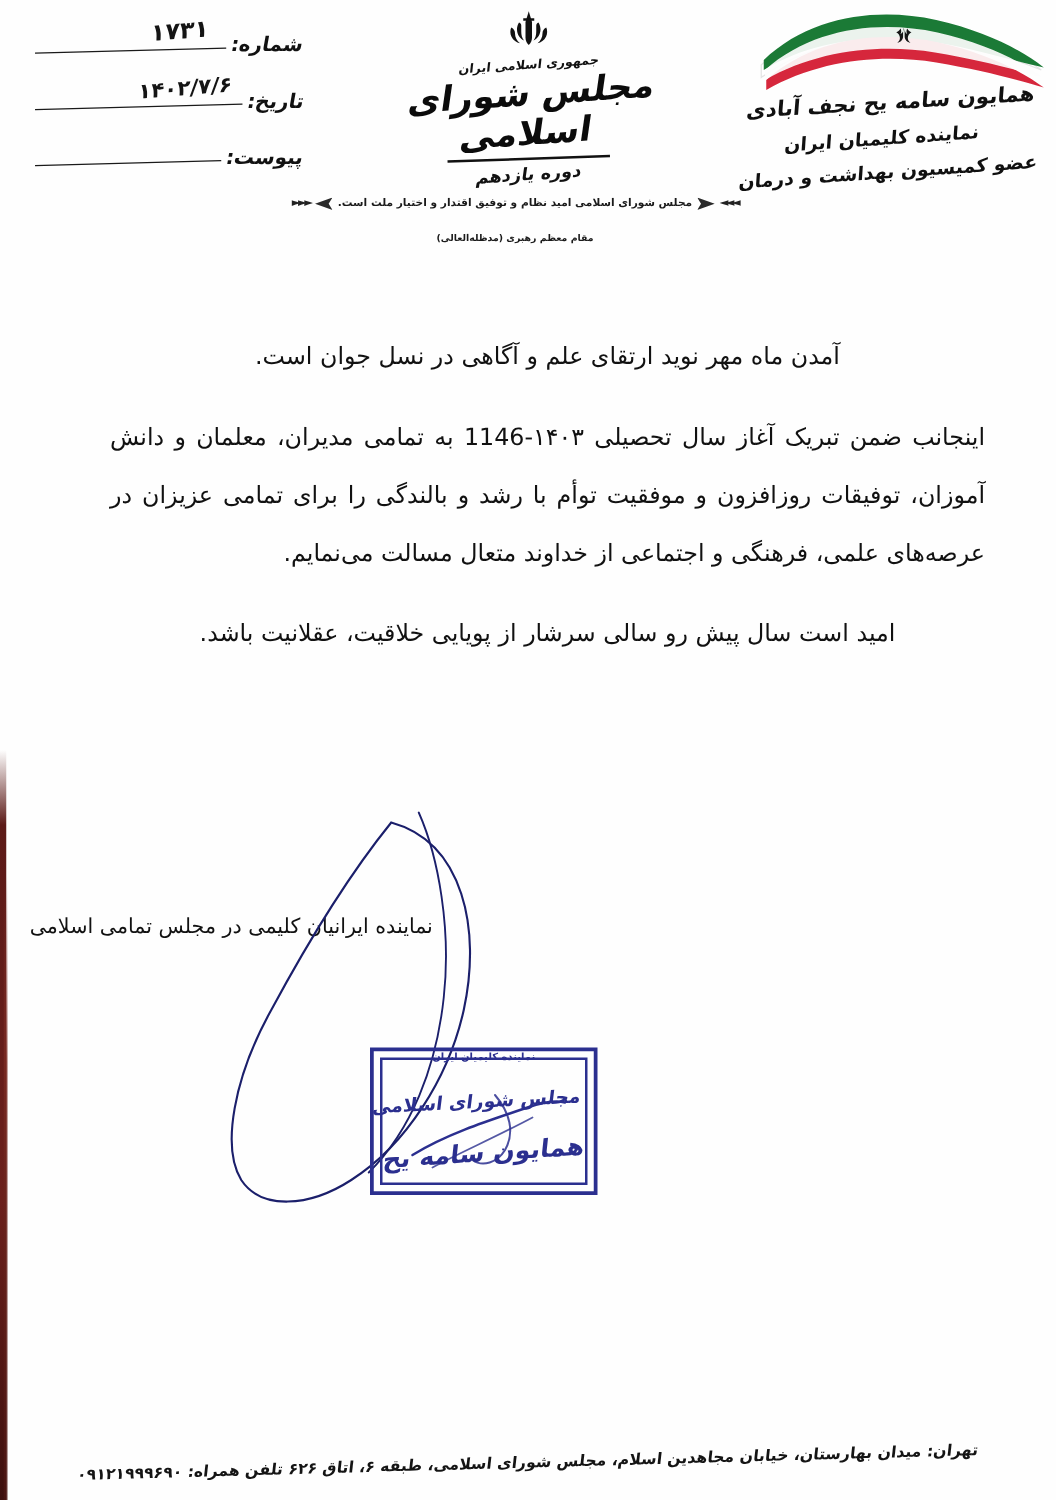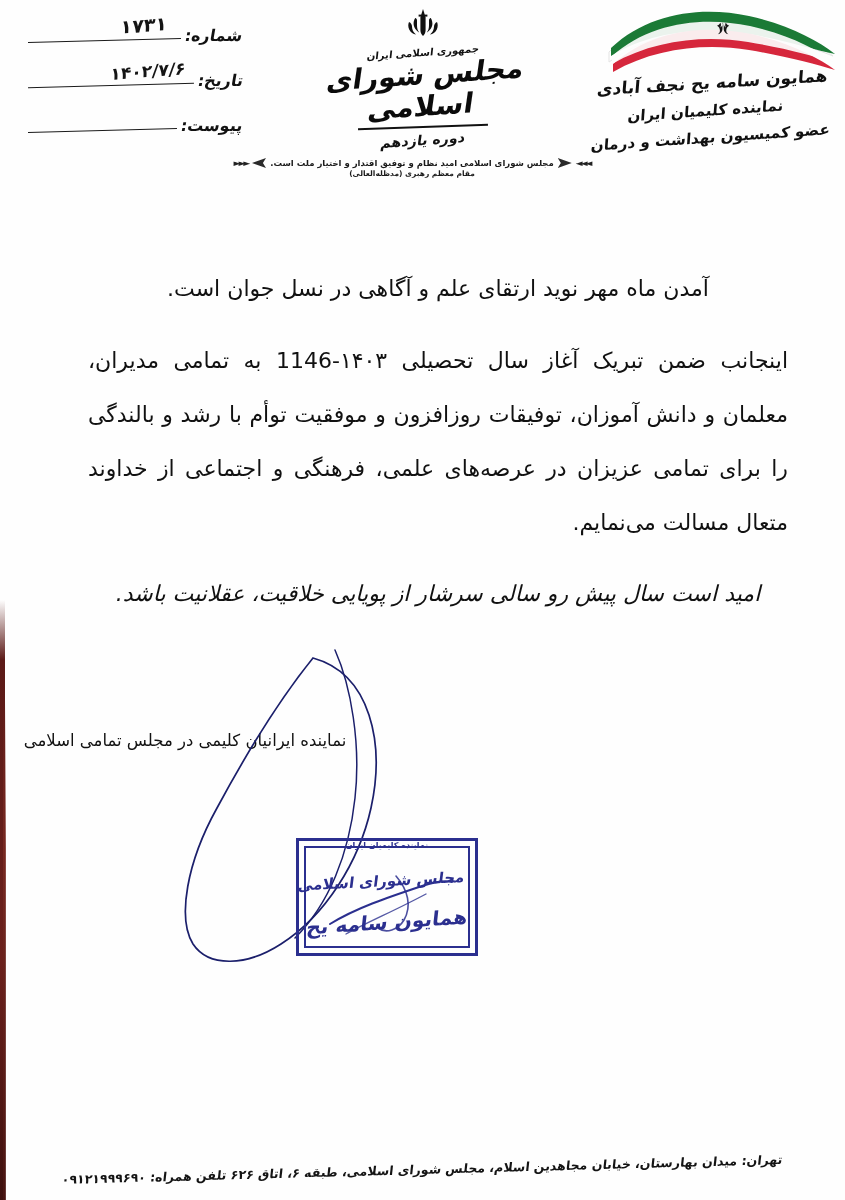--- a/index.html
+++ b/index.html
@@ -203,38 +203,38 @@
   .deco-arrow {
     width: 14px; height: 10px;
     background: #2a2a2a;
     clip-path: polygon(0 0, 100% 50%, 0 100%, 22% 50%);
   }
   .deco-arrow.flip { transform: scaleX(-1); }
   .motto-attr {
     font-size: 7.5px;
     font-weight: 700;
     color: #1a1a1a;
-    margin-top: 1px;
+    margin-top: 18px;
   }
 
   
   .body-text {
     position: absolute;
     top: 262px;
     left: 88px;
     width: 700px;
     text-align: justify;
-    font-size: 22px;
+    font-size: 19px;
     line-height: 2.45;
     color: #111;
     font-family: "DejaVu Sans", "Liberation Sans", sans-serif;
   }
   .body-text p { margin: 0 0 18px 0; }
   .p-center { text-align: center; }
-  .p-last { text-align: center; margin-top: 6px; font-style: italic; }
+  .p-last { text-align: center; margin-top: 6px; }
 
   
   .sign-block {
     position: absolute;
     top: 722px;
     left: 0;
     width: 370px;
     text-align: center;
     font-size: 16.5px;
     line-height: 2.35;

